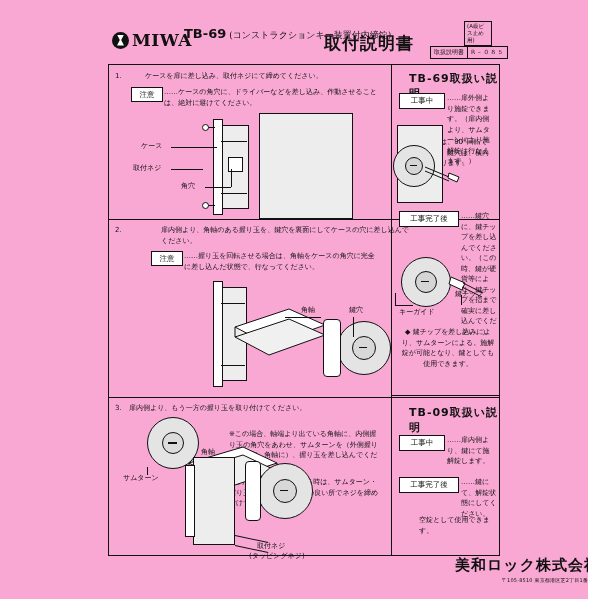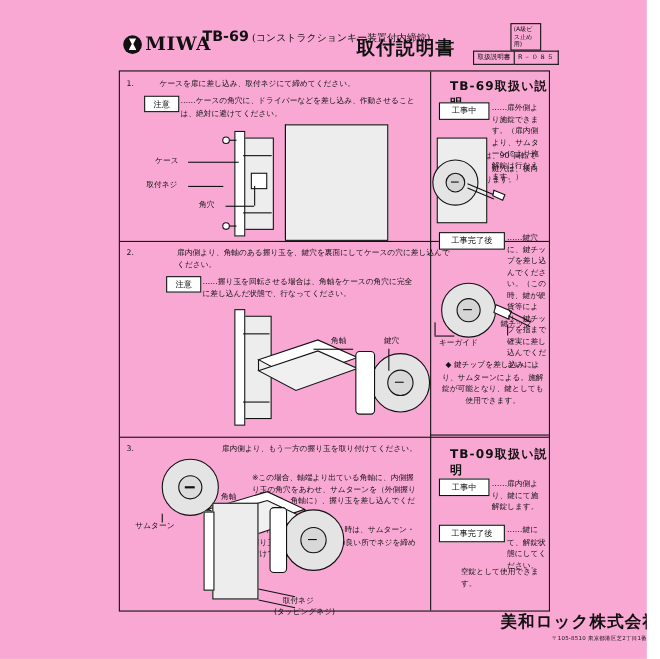--- a/index.html
+++ b/index.html
@@ -128,21 +128,21 @@
       <div class="ln" style="left:250px;top:282px;width:8px;height:1px;"></div>
       <div class="plate" style="left:214px;top:254px;width:16px;height:56px;border-radius:4px;"></div>
 
       <div class="ln" style="left:176px;top:252px;width:36px;height:1px;"></div>
       <div class="t" style="left:192px;top:240px;">角軸</div>
       <div class="ln" style="left:244px;top:252px;width:1px;height:20px;"></div>
       <div class="t" style="left:240px;top:240px;">鍵穴</div>
     </div>
 
     <div class="t" style="left:6px;top:338px;width:16px;">3.</div>
-    <div class="t" style="left:20px;top:338px;width:250px;text-align:right;">扉内側より、もう一方の握り玉を取り付けてください。</div>
+    <div class="t" style="left:20px;top:338px;width:250px;">扉内側より、もう一方の握り玉を取り付けてください。</div>
     <div class="t" style="left:120px;top:364px;width:150px;">※この場合、軸端より出ている角軸に、内側握り玉の角穴をあわせ、サムターンを（外側握り玉の鍵穴、角軸に）、握り玉を差し込んでください。</div>
     <div class="t" style="left:120px;top:412px;width:150px;">※また、取付ネジをしめる時は、サムターン・握り玉を数回まわし動きの良い所でネジを締め付けてください。</div>
 
     <div>
       <div class="circ sh" style="left:38px;top:352px;width:50px;height:50px;"></div>
       <div class="circ" style="left:53px;top:367px;width:20px;height:20px;background:#dcdcdc;"></div>
       <div class="ln" style="left:59px;top:377px;width:9px;height:2px;"></div>
       <svg width="150" height="110" style="left:72px;top:372px;">
         <polygon points="8,26 62,10 96,26 42,44" fill="#fff" stroke="#111" stroke-width="1"></polygon>
         <polygon points="8,34 62,18 96,34 42,52" fill="#f0f0f0" stroke="#111" stroke-width="1"></polygon>

